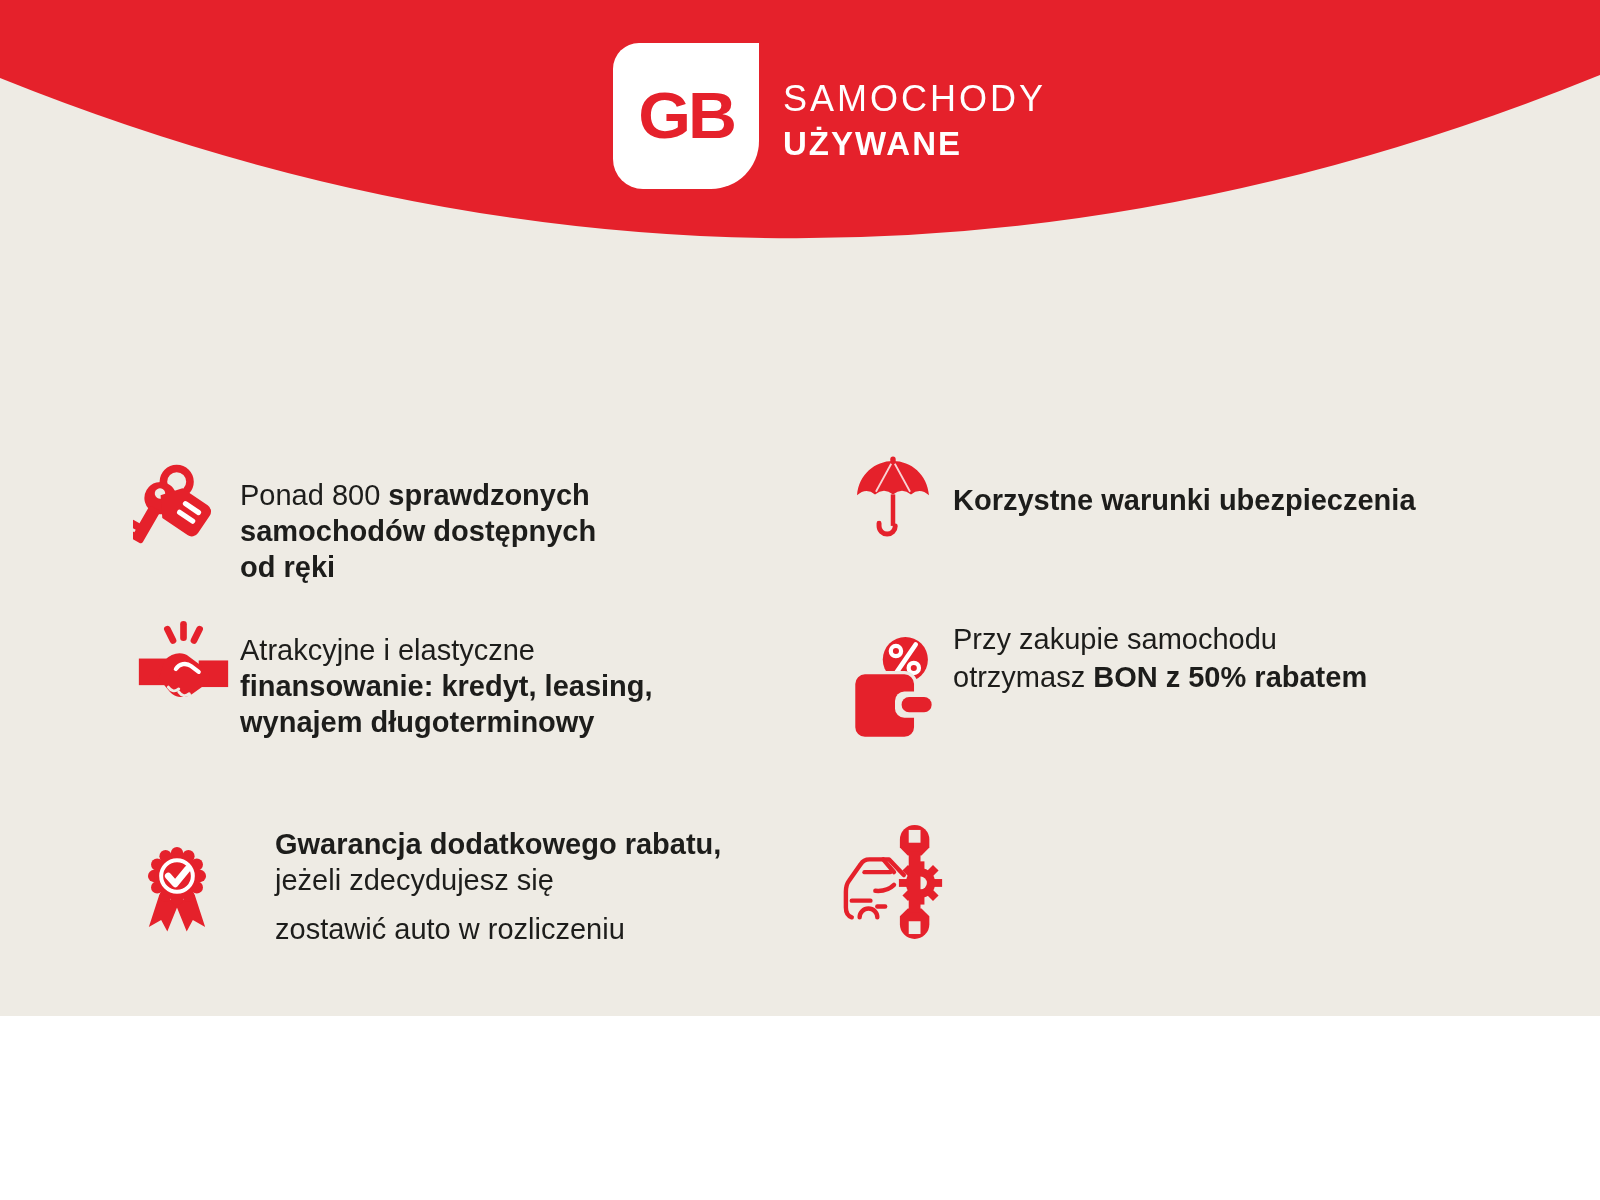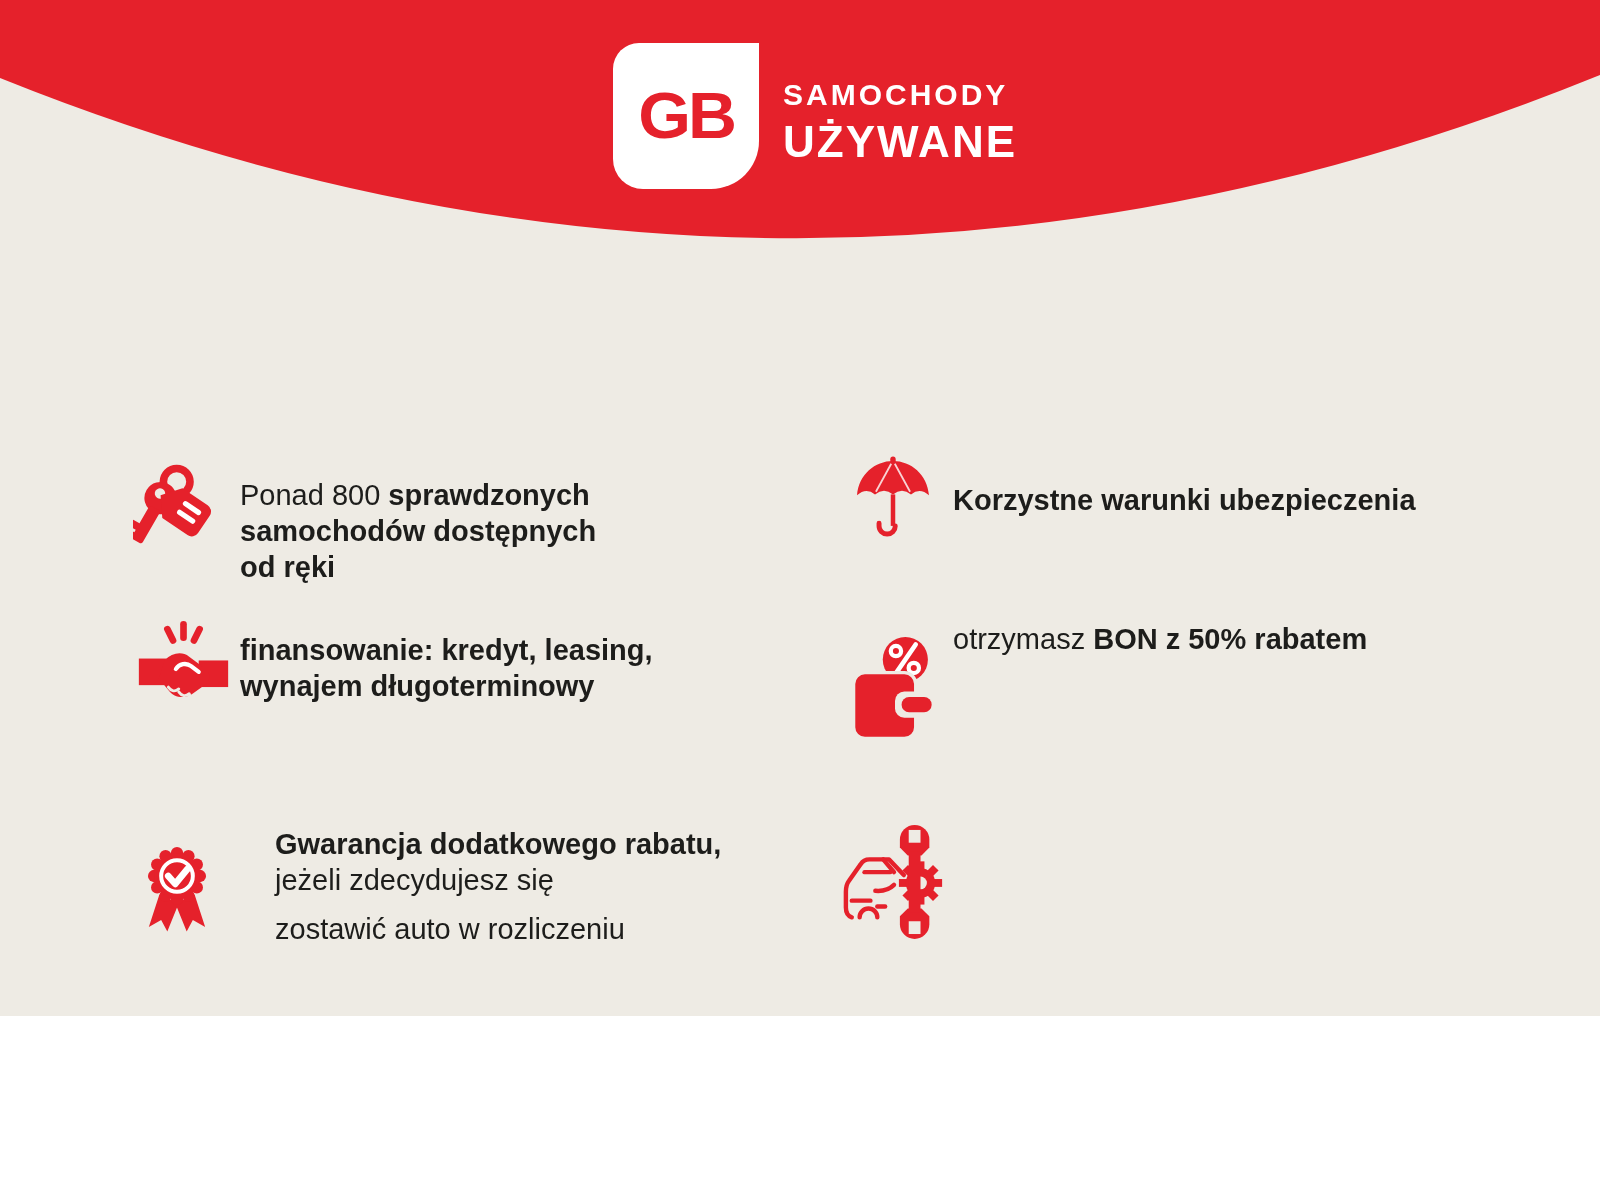--- a/index.html
+++ b/index.html
@@ -22,22 +22,22 @@
     background:var(--white);
     border-radius:26px 0 48px 30px;
     display:flex;align-items:center;justify-content:center;
     z-index:3;
   }
   .logo-gb{
     color:var(--red);font-weight:700;font-size:64px;letter-spacing:-3px;
     transform:scaleX(1.06);
   }
   .brand-text{position:absolute;left:783px;top:78px;z-index:3;color:var(--white);}
-  .brand-top{font-size:30px;font-weight:700;letter-spacing:3px;}
-  .brand-bottom{font-size:44px;font-weight:700;letter-spacing:2px;margin-top:5px;text-align:right;}
+  .brand-top{font-size:36px;font-weight:400;letter-spacing:3px;}
+  .brand-bottom{font-size:33px;font-weight:700;letter-spacing:2px;margin-top:5px;}
 
   .feature{position:absolute;display:flex;align-items:flex-start;}
   .icon-wrap{flex:0 0 auto;}
   .feature-text{font-size:29px;line-height:36px;color:var(--ink);white-space:nowrap;}
   .feature-text .b{font-weight:700;}
   .feature-text .line{display:block;}
 
   .f1{left:133px;top:458px;}
   .f1 .icon-wrap{width:107px;}
   .f1 .feature-text{margin-top:19px;}
@@ -205,20 +205,21 @@
       </div>
   </div>
 
   <div class="feature f2">
     <div class="icon-wrap">
       <svg width="95" height="106">
           <use href="#handshake-icon"></use>
         </svg>
     </div>
     <div class="feature-text">
+        <span class="line"><span>Atrakcyjne i elastyczne</span></span>
         <span class="line"><span class="b">finansowanie: kredyt, leasing,</span></span>
         <span class="line"><span class="b">wynajem długoterminowy</span></span>
       </div>
   </div>
 
   <div class="feature f3">
     <div class="icon-wrap">
       <svg width="88" height="102">
           <use href="#medal-check-icon"></use>
         </svg>
@@ -241,20 +242,21 @@
       </div>
   </div>
 
   <div class="feature f5">
     <div class="icon-wrap">
       <svg width="94" height="118">
           <use href="#wallet-percent-icon"></use>
         </svg>
     </div>
     <div class="feature-text">
+        <span class="line"><span>Przy zakupie samochodu</span></span>
         <span class="line"><span>otrzymasz </span><span class="b">BON z 50% rabatem</span></span>
       </div>
   </div>
 
   <div class="feature f6">
     <div class="icon-wrap">
       <svg width="108" height="118">
           <use href="#car-service-icon"></use>
         </svg>
     </div>

